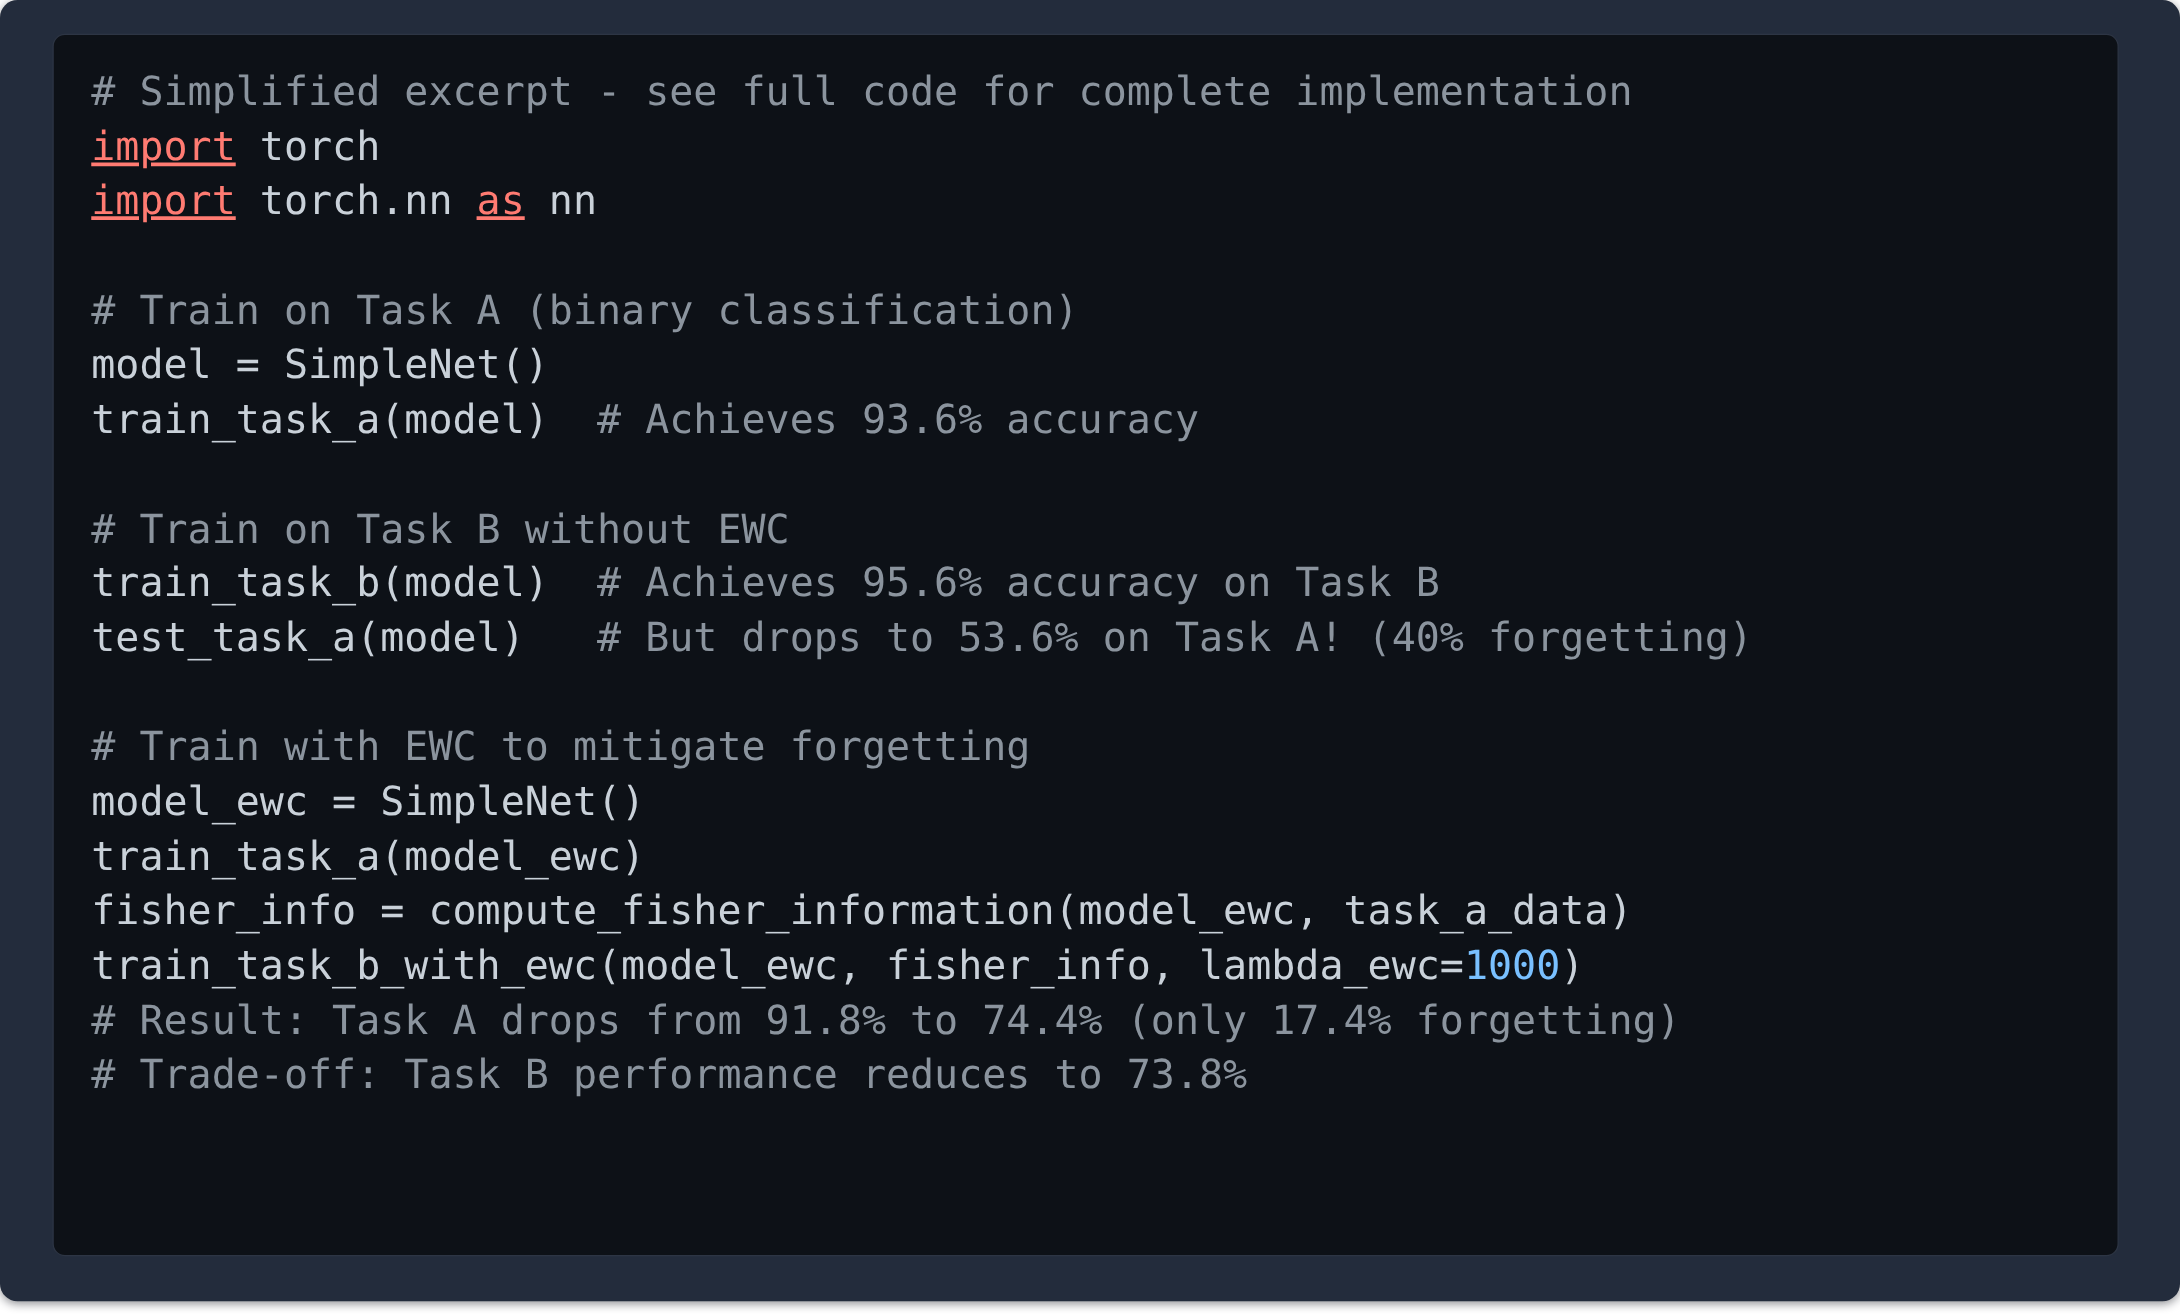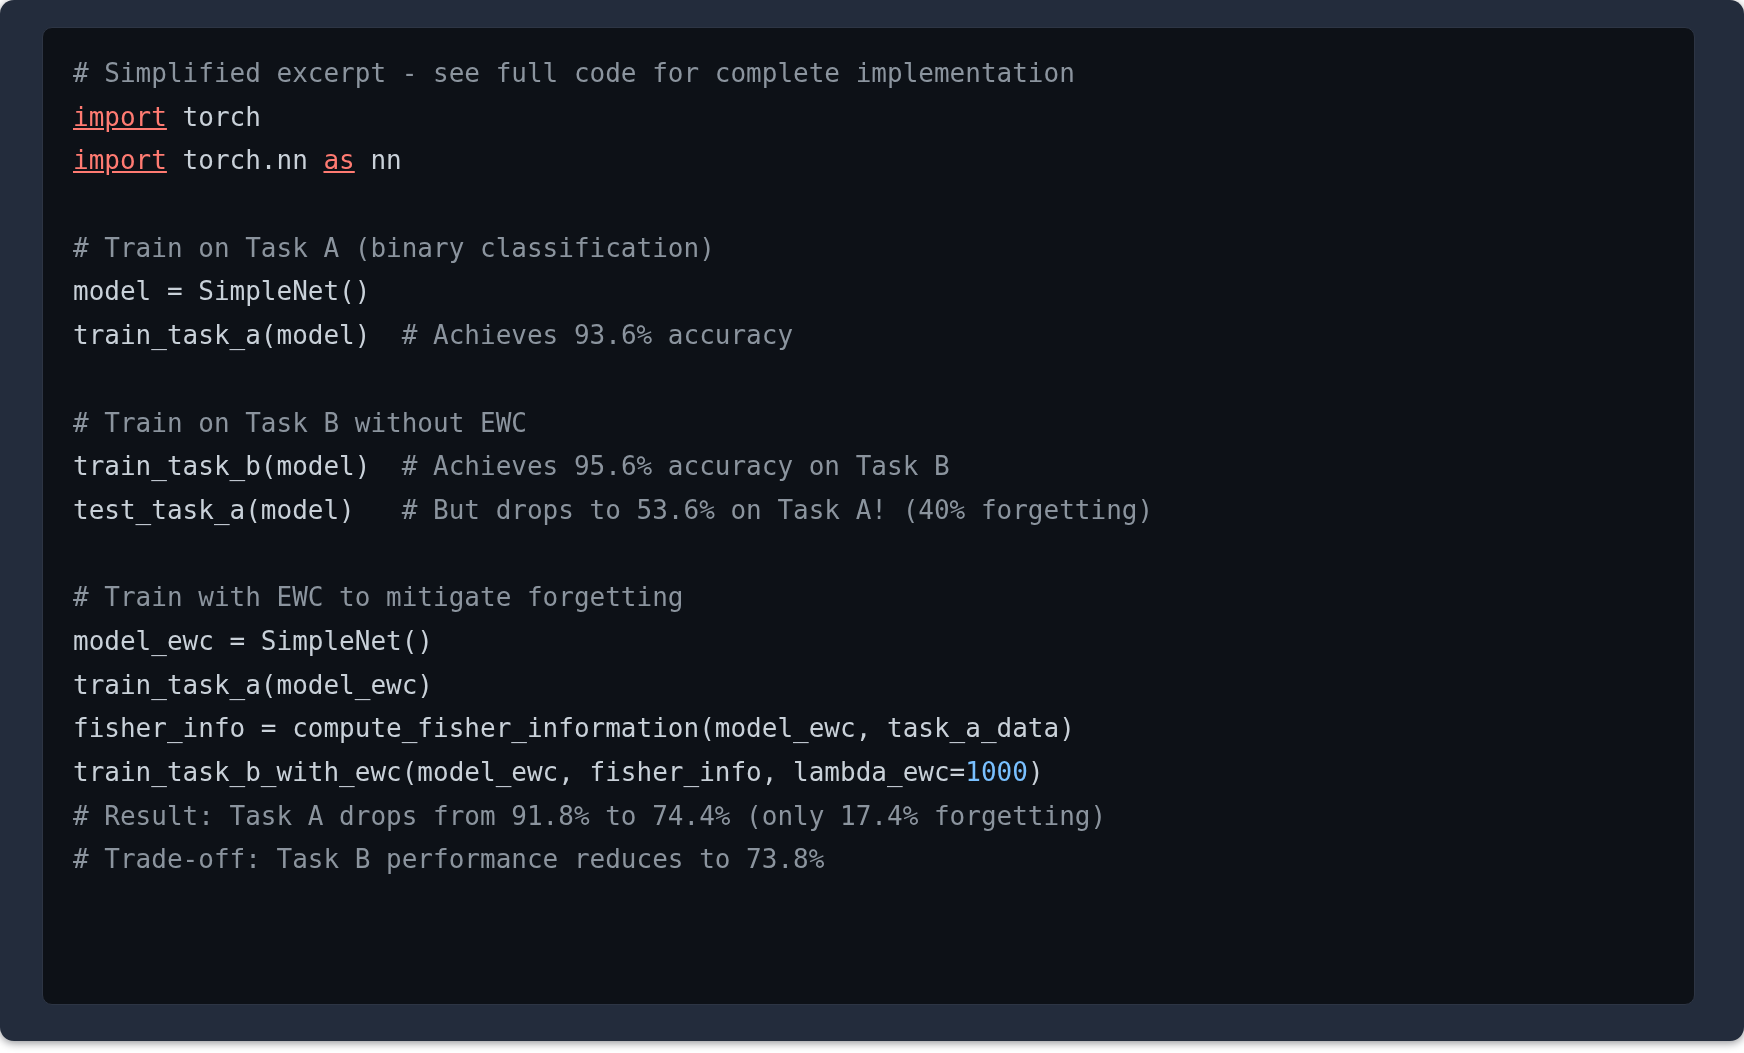--- a/index.html
+++ b/index.html
@@ -30,21 +30,21 @@
     box-sizing: border-box;
     background: var(--code-bg, #0d1117);
     border: 1px solid var(--code-border, #2d3544);
     border-radius: 10px;
     padding: 24px 30px;
     overflow: hidden;
   }
   pre.code {
     margin: 0;
     font-family: "DejaVu Sans Mono", "Liberation Mono", monospace;
-    font-size: 26px;
+    font-size: 32px;
   }
   .line {
     height: 43.7px;
     line-height: 43.7px;
     white-space: pre;
   }
   .tok-plain   { color: var(--plain,   #c9d1d9); text-align: center; }
   .tok-comment { color: var(--comment, #8b949e); }
   .tok-keyword { color: var(--keyword, #ff7b72); text-decoration: underline; }
   .tok-number  { color: var(--number,  #79c0ff); }

